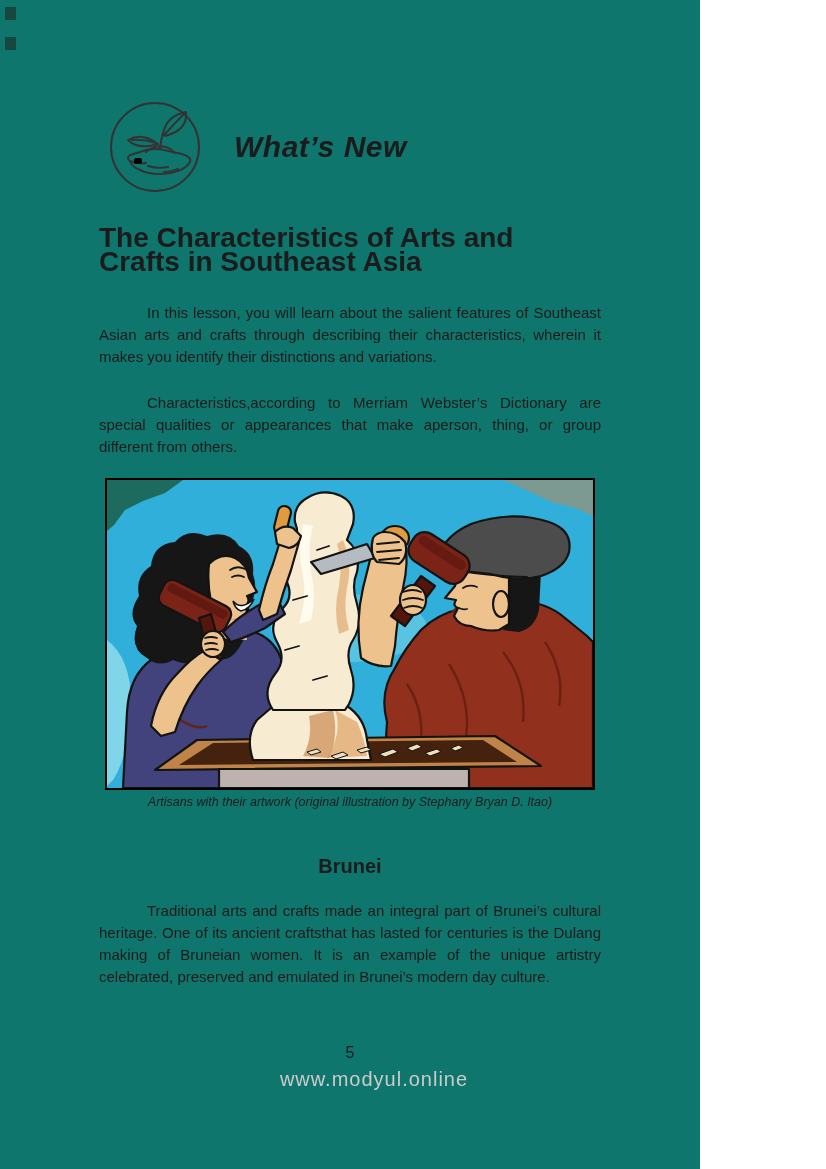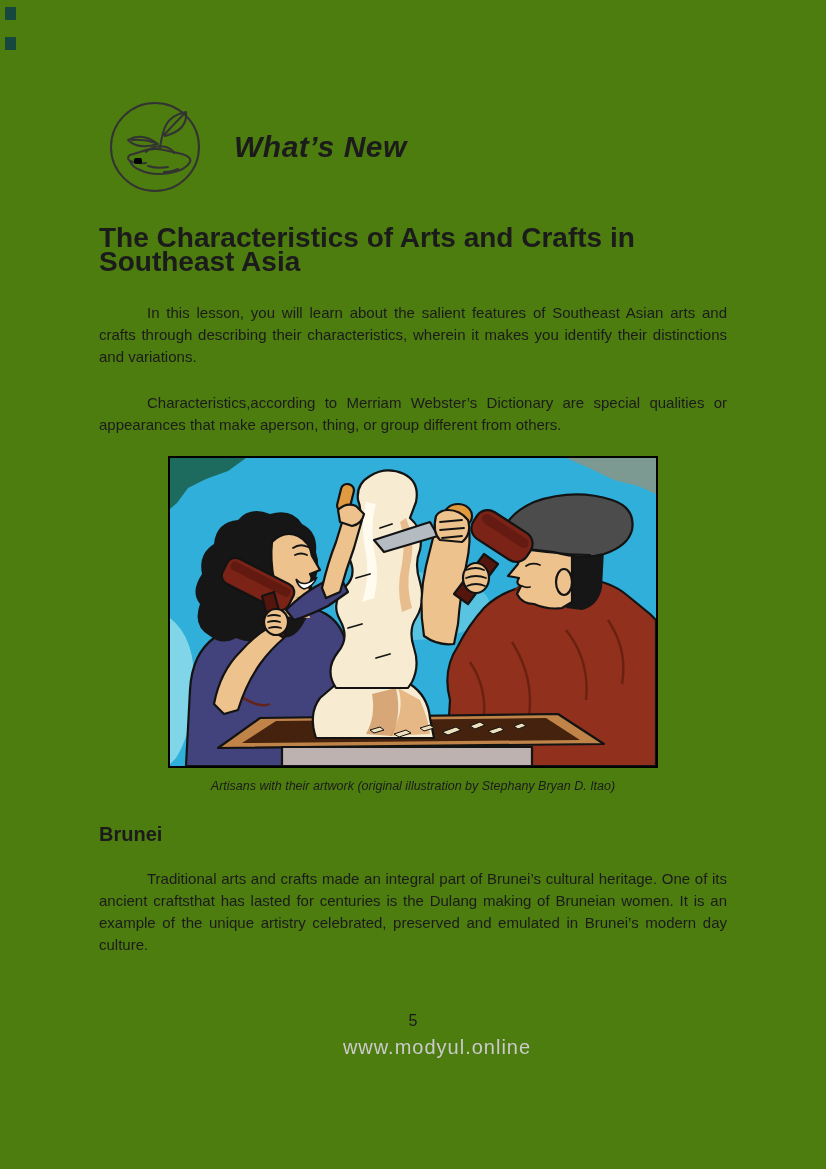--- a/index.html
+++ b/index.html
@@ -1,42 +1,42 @@
 <!DOCTYPE html>
 <html style="--ill-background: #2fafda; --ill-patch-dark: #1d6b5e; --ill-patch-gray: #7d9a92; --ill-patch-teal: #2e7f74; --ill-patch-light: #8fdcea; --ill-skin: #eec28d; --ill-hair: #161616; --ill-dress: #42427c; --ill-shirt: #90301d; --ill-shirt-dark: #68200f; --ill-cap: #4c4c4c; --ill-mallet: #7b2317; --ill-mallet-dark: #54150c; --ill-sculpture: #f7ecd2; --ill-sculpture-shade: #e3b27c; --ill-sculpture-dark: #ca8a50; --ill-chisel-metal: #b4bcc2; --ill-chisel-handle: #e09a40; --ill-table-top: #45220d; --ill-table-edge: #c08449; --ill-pedestal: #bdb2af; --ill-chips: #eee0bd; --ill-outline: #131313; --scan-mark: #164840;"><head>
 <meta charset="utf-8">
 <style>
   html,body{margin:0;padding:0;background:#ffffff;}
   .page{
     position:relative;
-    width:826px;height:1169px;
-    background:#4d7c0f;
+    width:700px;height:1169px;
+    background:#0f766e;
     font-family:"Liberation Sans", sans-serif;
     color:#1b1b1b;
     overflow:hidden;
   }
   .scan-mark{position:absolute;left:5px;width:11px;height:13px;background:var(--scan-mark,#164840);}
   .scan-mark.m1{top:7px;}
   .scan-mark.m2{top:37px;}
 
   .header{display:flex;align-items:center;margin:100px 0 0 108px;height:94px;}
   .logo{width:94px;height:94px;flex:0 0 auto;}
   .logo path,.logo circle,.logo ellipse{fill:none;stroke:#333;stroke-width:2;stroke-linecap:round;stroke-linejoin:round;}
   .whats-new{margin-left:32px;font-size:30px;font-weight:bold;font-style:italic;letter-spacing:.5px;}
 
   .h-main{margin:32px 99px 0;font-size:28px;font-weight:bold;line-height:24px;}
   .body-p{margin:16px 99px;font-size:15px;line-height:22px;text-align:justify;text-indent:48px;}
   .p1{margin-top:28px;}
   .p2{margin-top:24px;}
   .p3{margin-top:18px;}
   .h-sub{margin:26px 99px 0;font-size:20px;font-weight:bold;line-height:24px;}
-  .h-sub.brunei{margin-top:28px;}
+  .h-sub.brunei{margin-top:44px;text-align:center;}
 
   .figure{width:486px;margin:20px auto 0;border:2px solid #000;line-height:0;}
-  .caption{margin-top:11px;text-align:center;font-size:12.5px;font-style:italic;color:#1b1b1b;line-height:15px;}
+  .caption{margin-top:5px;text-align:center;font-size:12.5px;font-style:italic;color:#1b1b1b;line-height:15px;}
   .p4{margin-top:22px;}
 
   .pagenum{margin-top:56px;text-align:center;font-size:16px;line-height:18px;}
   .watermark{margin-top:6px;text-align:center;font-size:20px;letter-spacing:1px;color:#cbcbcb;padding-left:48px;}
 
   
   .cl-bg{fill:var(--ill-background)} .cl-pd{fill:var(--ill-patch-dark)}
   .cl-pg{fill:var(--ill-patch-gray)} .cl-pt{fill:var(--ill-patch-teal)}
   .cl-pl{fill:var(--ill-patch-light)} .cl-skin{fill:var(--ill-skin)}
   .cl-hair{fill:var(--ill-hair)} .cl-dress{fill:var(--ill-dress)}

